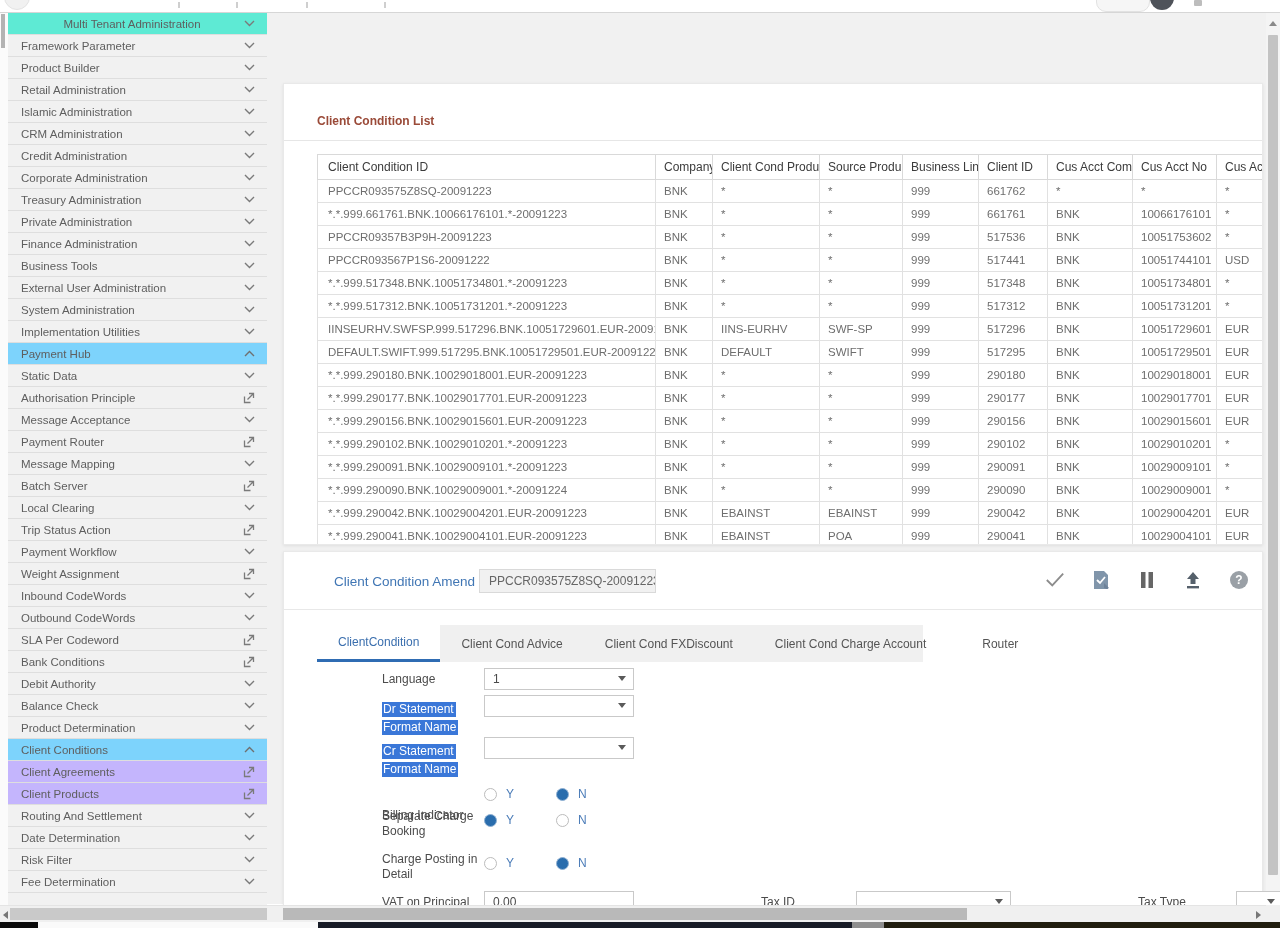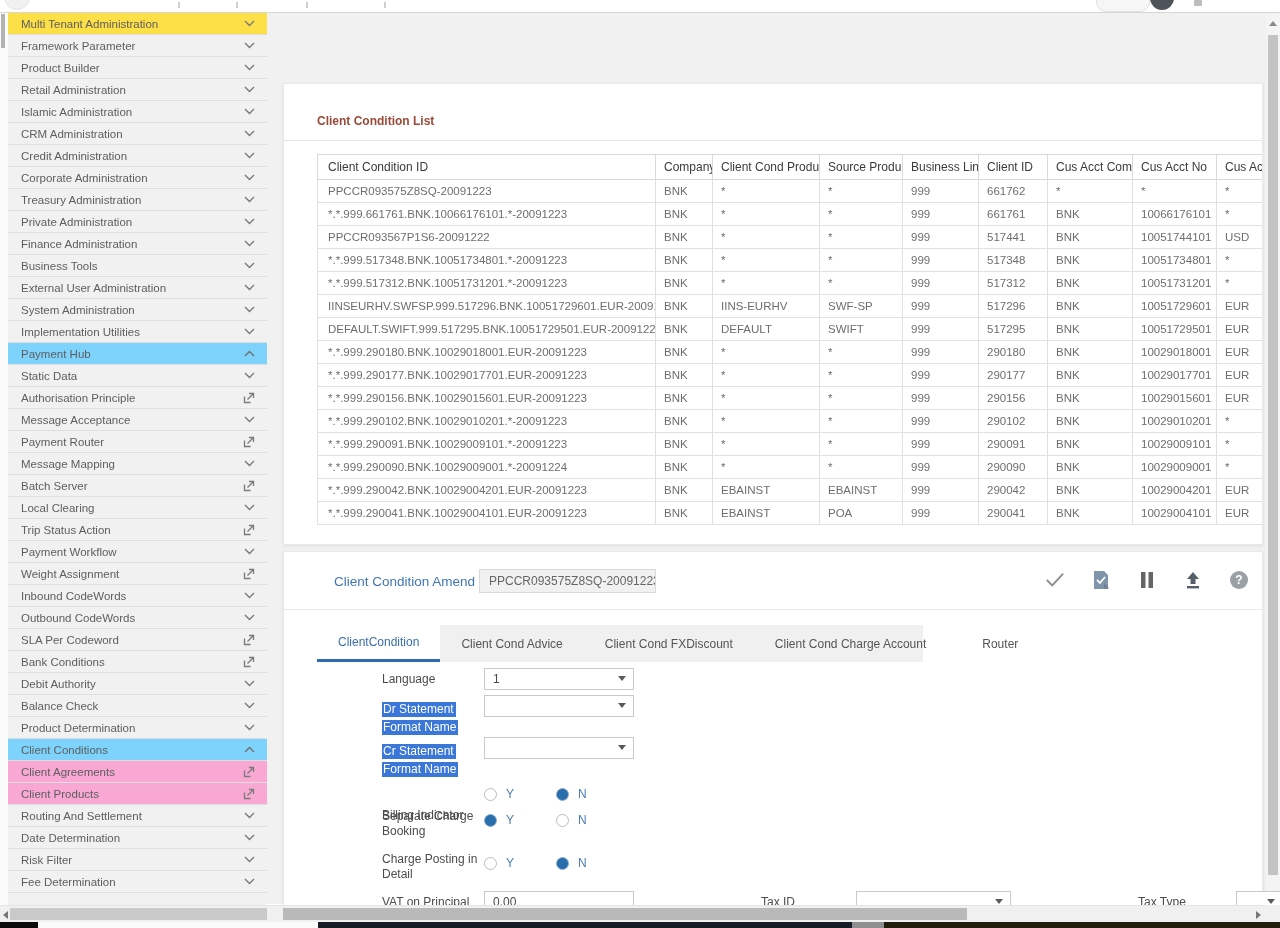--- a/index.html
+++ b/index.html
@@ -17,23 +17,23 @@
   .tb-avatar{position:absolute;left:1150px;top:-14px;width:24px;height:24px;border-radius:50%;background:#4f535a;}
   .tb-chip{position:absolute;left:1194px;top:0px;width:8px;height:6px;background:#bdbdbd;border-radius:1px;}
 
   
   .side-scrollstrip{position:absolute;left:0;top:13px;width:8px;height:893px;background:#fbfbfb;z-index:5;}
   .side-scrollstrip .thumb{position:absolute;left:1px;top:1px;width:4px;height:34px;background:#b3b3b3;}
   .sidebar{position:absolute;left:8px;top:13px;width:259px;height:893px;overflow:hidden;background:#f1f1f1;z-index:5;}
   .side-item{height:22px;box-sizing:border-box;border-bottom:1px solid #dedede;display:flex;align-items:center;
     padding:0 12px 0 13px;font-size:11.5px;color:#5e5e5e;background:#f1f1f1;cursor:pointer;}
   .side-item .lbl{flex:1;white-space:nowrap;overflow:hidden;}
-  .side-item.hl-med{background:#fde047;}
+  .side-item.hl-med{background:#5eead4;text-align:center;}
   .side-item.hl-dark{background:#7dd3fc;}
-  .side-item.hl-sub{background:#f9a8d4;}
+  .side-item.hl-sub{background:#c4b5fd;}
   .side-ic{width:12px;height:12px;flex:0 0 12px;display:flex;align-items:center;justify-content:center;}
   .side-ic svg{display:block;}
 
   
   .main-bg{position:absolute;left:267px;top:13px;width:999px;height:891px;background:#f1f1f1;z-index:1;}
 
   
   .card{position:absolute;background:#fff;border:1px solid #e9e9e9;box-shadow:0 1px 3px rgba(0,0,0,.08);box-sizing:border-box;}
   .card1{left:283px;top:83px;width:980px;height:462px;overflow:hidden;z-index:6;}
   .card2{left:283px;top:551px;width:980px;height:377px;overflow:visible;z-index:8;}
@@ -494,20 +494,31 @@
             <td>BNK</td>
             <td>*</td>
             <td>*</td>
             <td>999</td>
             <td>661761</td>
             <td>BNK</td>
             <td>10066176101</td>
             <td>*</td>
           </tr>
           <tr>
+            <td>PPCCR09357B3P9H-20091223</td>
+            <td>BNK</td>
+            <td>*</td>
+            <td>*</td>
+            <td>999</td>
+            <td>517536</td>
+            <td>BNK</td>
+            <td>10051753602</td>
+            <td>*</td>
+          </tr>
+          <tr>
             <td>PPCCR093567P1S6-20091222</td>
             <td>BNK</td>
             <td>*</td>
             <td>*</td>
             <td>999</td>
             <td>517441</td>
             <td>BNK</td>
             <td>10051744101</td>
             <td>USD</td>
           </tr>

